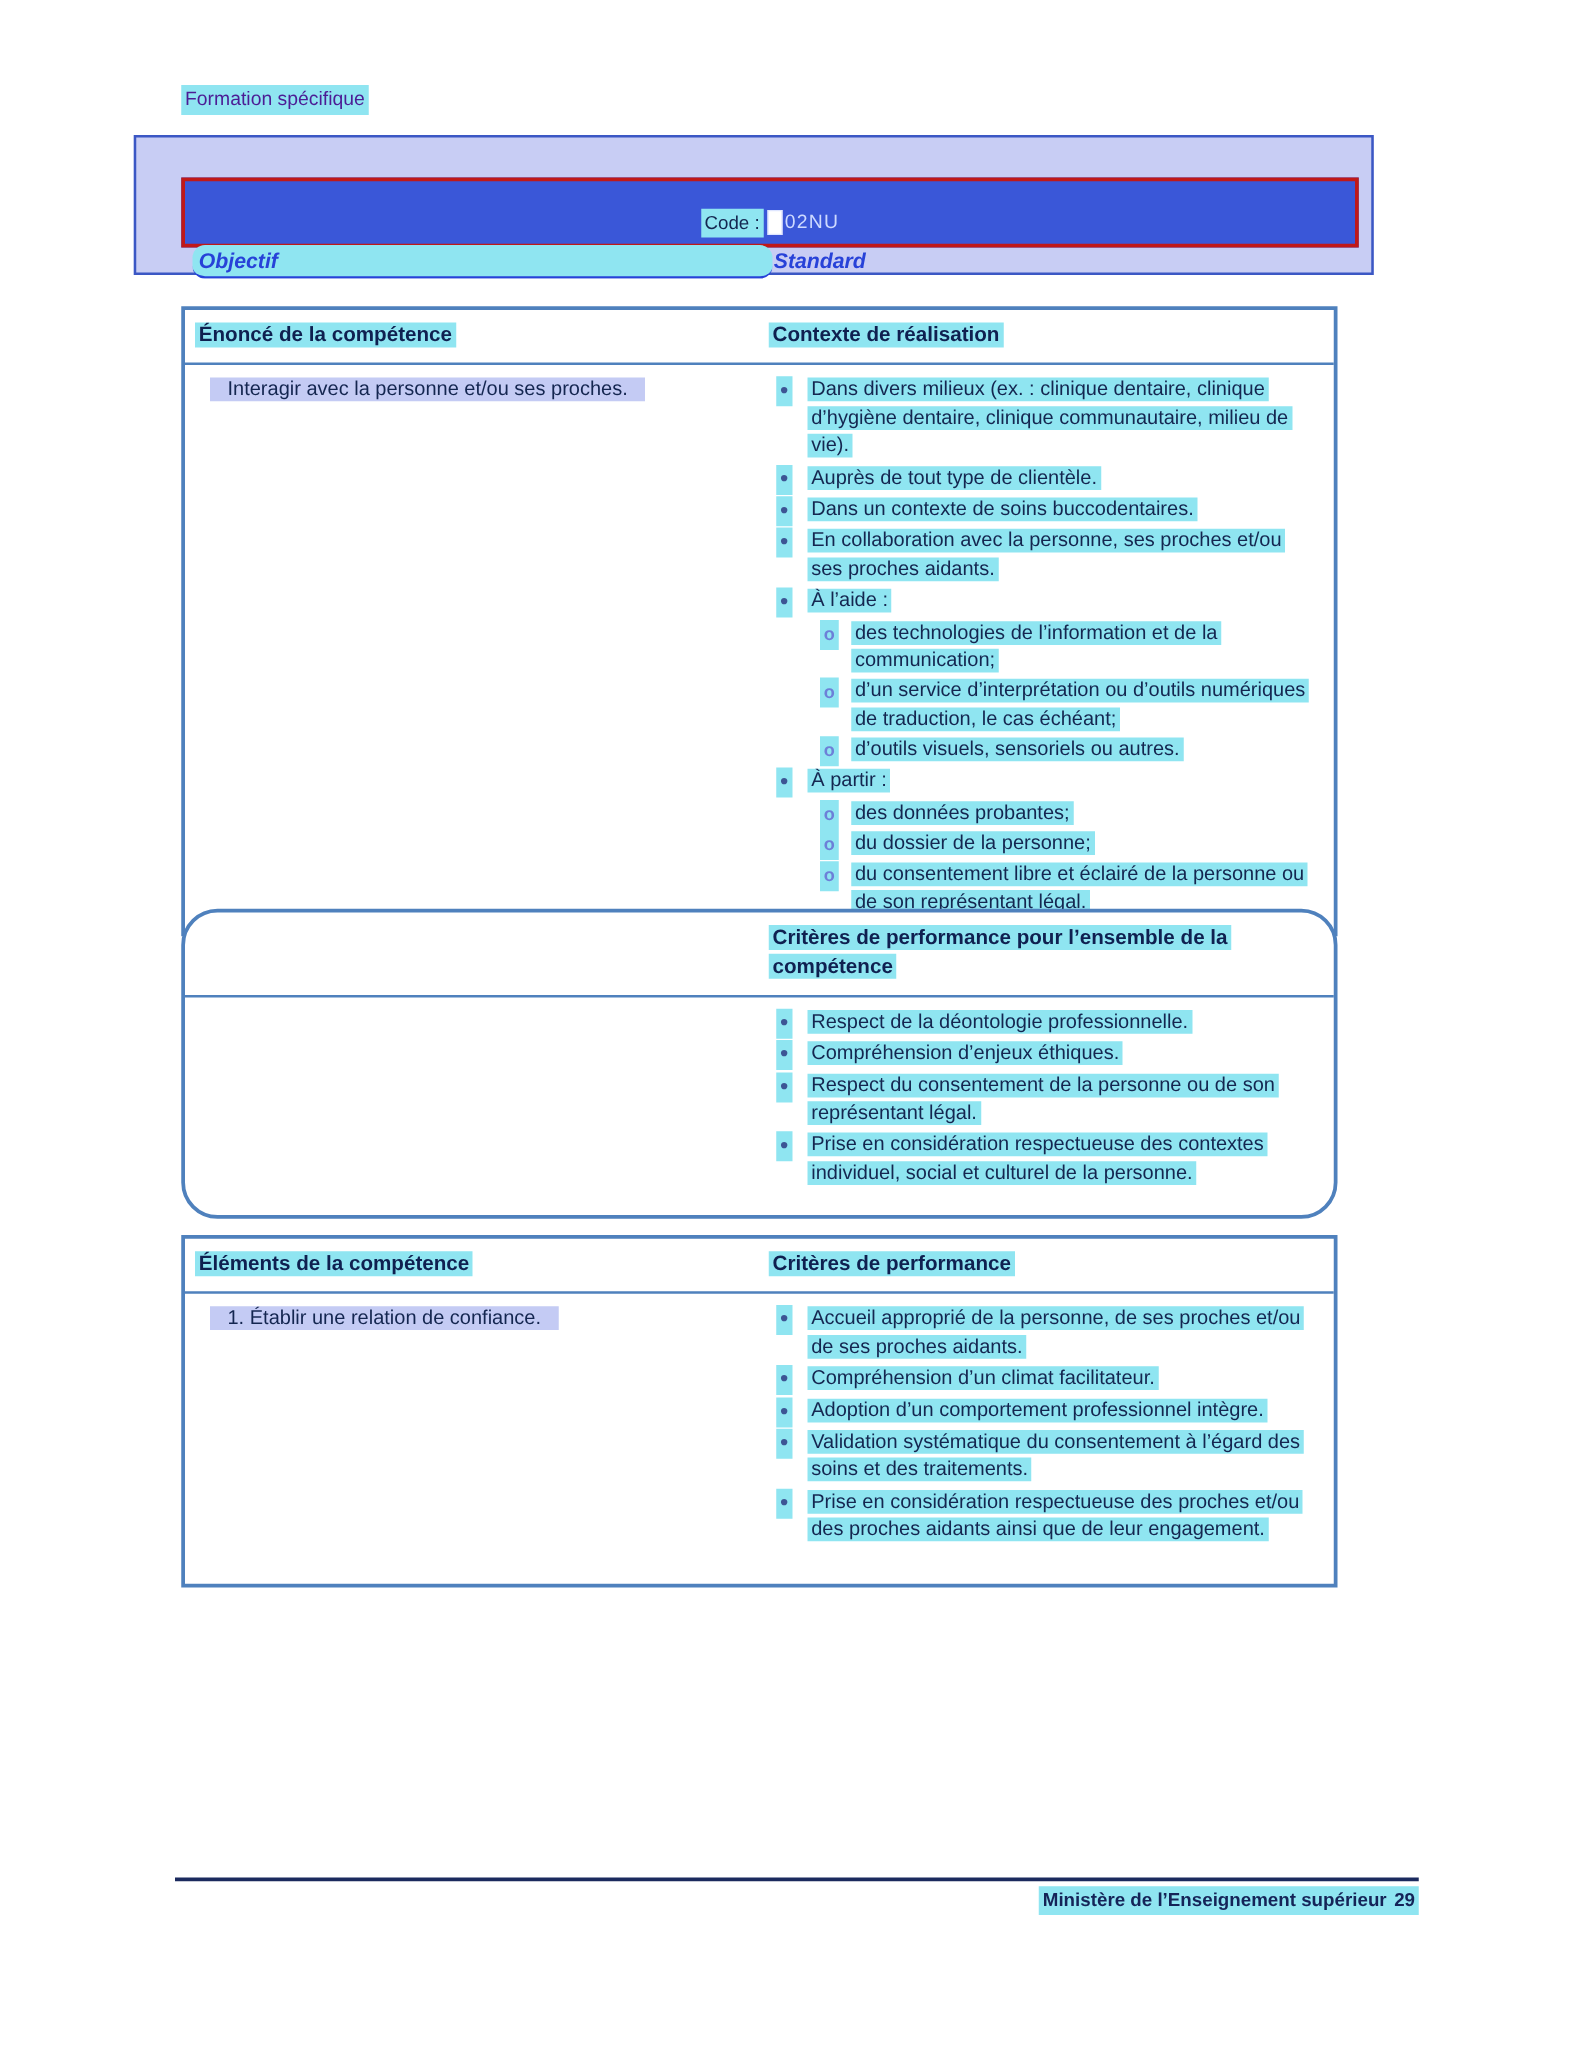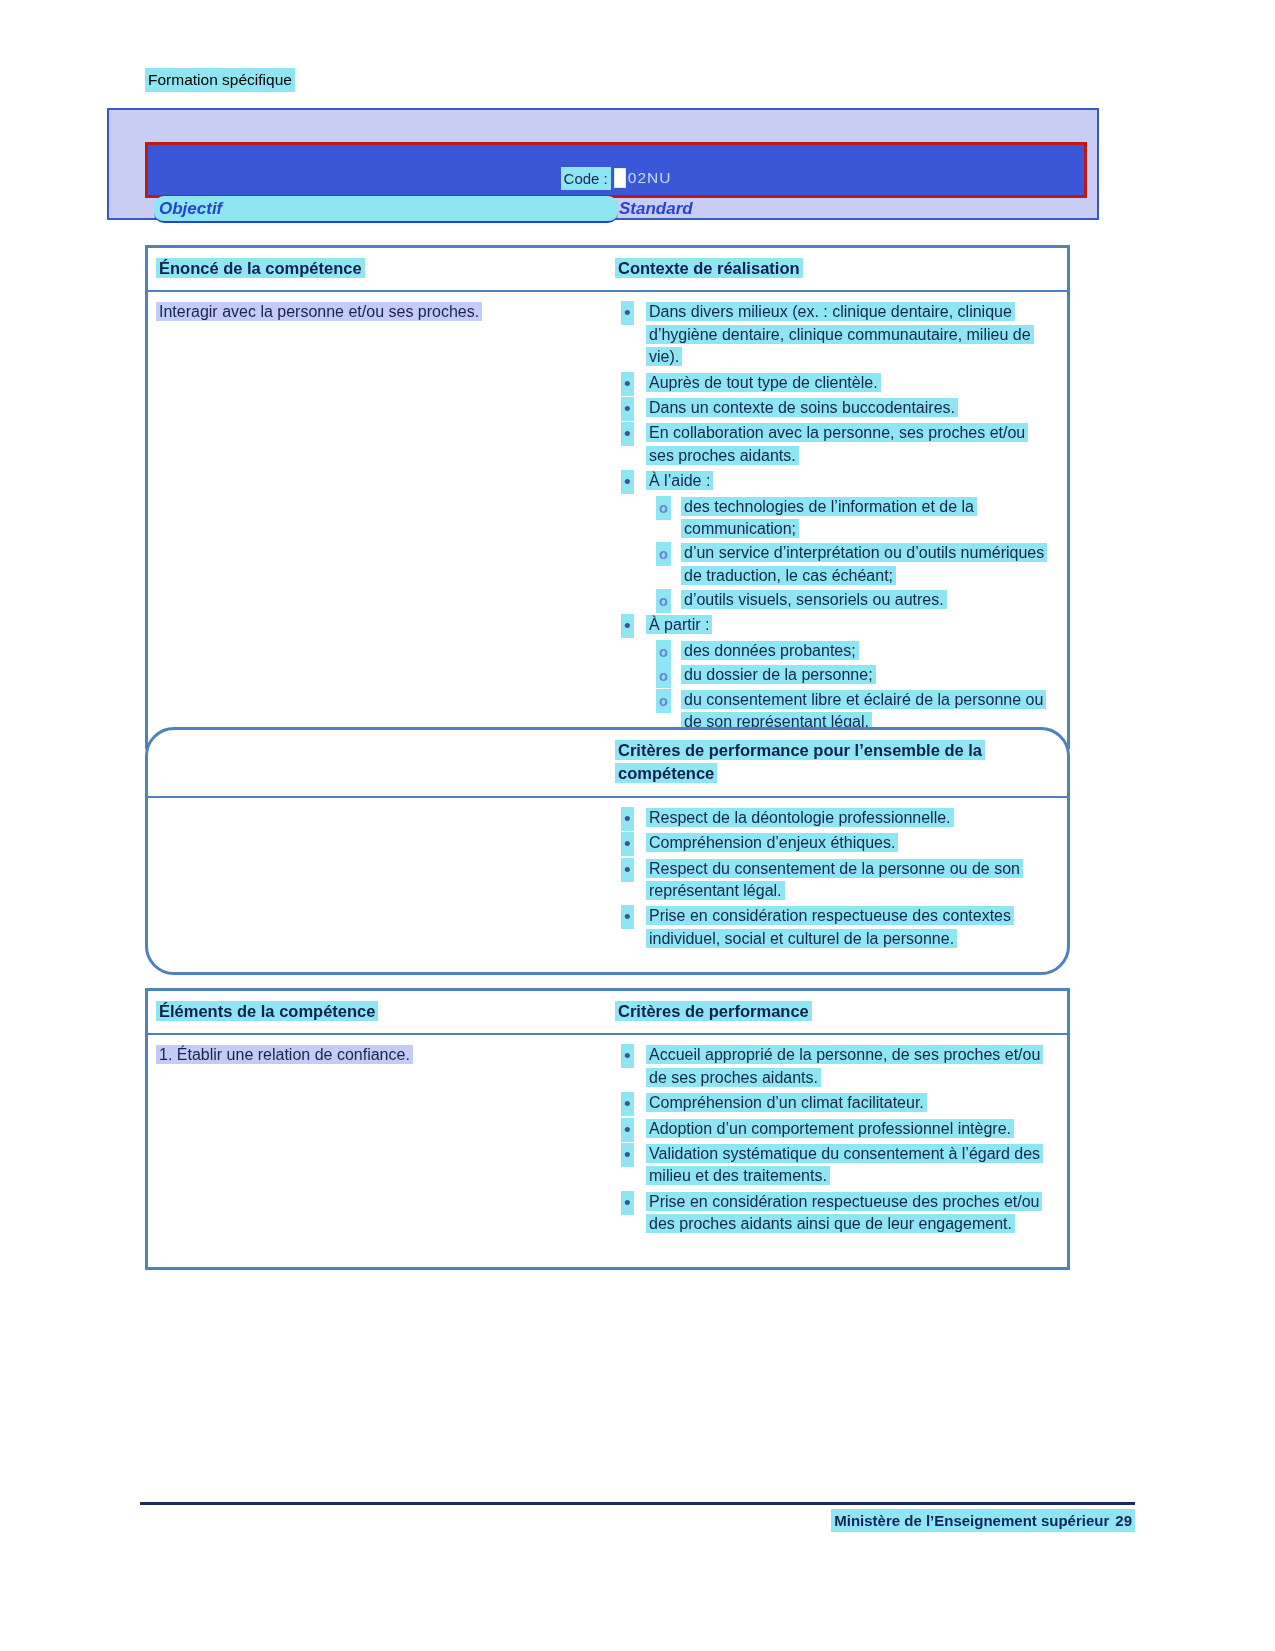--- a/index.html
+++ b/index.html
@@ -22,26 +22,26 @@
     background:#ffffff;color:var(--text_navy);
     font-family:"Liberation Sans", sans-serif;font-size:16px;line-height:1.4;
   }
   .hl{
     background:var(--highlight);
     padding:1px 3px;
     -webkit-box-decoration-break:clone;box-decoration-break:clone;
   }
   .hl2{
     background:var(--highlight_alt);
-    padding:1px 3px;
-    -webkit-box-decoration-break:clone;box-decoration-break:clone;
+    padding:1px 14px;
+    -webkit-box-decoration-break:clone;box-decoration-break:clone;margin-left:12px;
   }
   .section-label{
     position:absolute;left:145px;top:68px;
-    font-size:15.5px;color:#000000;
+    font-size:15.5px;color:#4c1d95;
   }
   
   .banner-outer{
     position:absolute;left:107px;top:108px;width:992px;height:112px;
     background:var(--panel_fill);border:2px solid var(--panel_border);
     box-sizing:border-box;
   }
   .banner-inner{
     position:absolute;left:36px;top:32px;width:916px;height:34px;
     background:var(--banner_fill);border:3px solid var(--banner_border);
@@ -183,21 +183,21 @@
   </div>
   <div class="trow tbody">
     <div class="cleft">
       <span class="hl2 txt">1.  Établir une relation de confiance.</span>
     </div>
     <div class="cright">
       <ul class="blist">
           <li><span class="marker hl">•</span><span class="hl txt">Accueil approprié de la personne, de ses proches et/ou de ses proches aidants.</span></li>
           <li><span class="marker hl">•</span><span class="hl txt">Compréhension d’un climat facilitateur.</span></li>
           <li><span class="marker hl">•</span><span class="hl txt">Adoption d’un comportement professionnel intègre.</span></li>
-          <li><span class="marker hl">•</span><span class="hl txt">Validation systématique du consentement à l’égard des milieu et des traitements.</span></li>
+          <li><span class="marker hl">•</span><span class="hl txt">Validation systématique du consentement à l’égard des soins et des traitements.</span></li>
           <li><span class="marker hl">•</span><span class="hl txt">Prise en considération respectueuse des proches et/ou des proches aidants ainsi que de leur engagement.</span></li>
         </ul>
     </div>
   </div>
 </div>
 
 <div class="footer">
   <span class="hl">Ministère de l’Enseignement supérieur</span>
   <span class="hl">29</span>
 </div>

